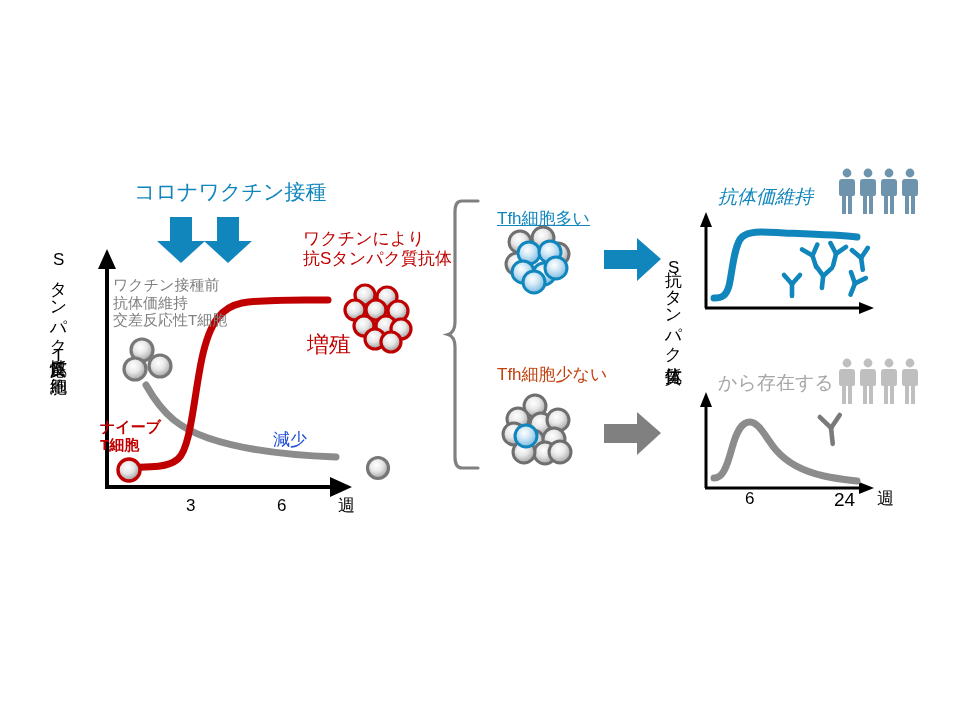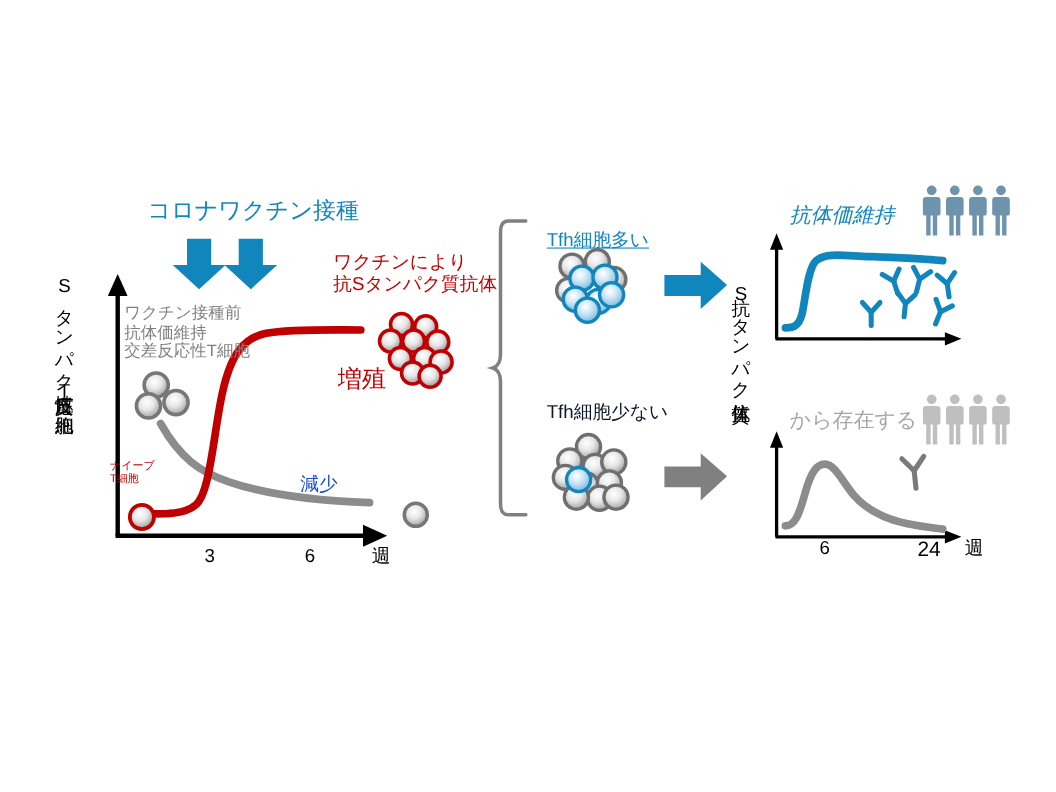--- a/index.html
+++ b/index.html
@@ -69,21 +69,21 @@
 
   <div class="abs lbl red-txt nosel" style="left:278px;top:229px;font-size:17px;margin-left:25px;">
     <div>ワクチンにより</div>
     <div>抗Sタンパク質抗体</div>
   </div>
 
   <div class="abs lbl red-txt nosel" style="left:273px;top:332px;font-size:22px;margin-left:34px;">増殖</div>
 
   <div class="abs lbl gray-txt nosel" style="left:273px;top:430px;font-size:17px;color:#1d4ed8;">減少</div>
 
-  <div class="abs lbl red-txt nosel" style="left:100px;top:418px;font-size:10px;">
+  <div class="abs lbl red-txt nosel" style="left:100px;top:418px;font-size:15px;font-weight:bold;">
     <div>ナイーブ</div>
     <div>T細胞</div>
   </div>
 
   <svg class="abs" style="left:122px;top:336px;" width="60" height="50" viewBox="0 0 60 50">
     <defs>
       <radialGradient id="gcell" cx="42%" cy="36%" r="62%">
         <stop offset="0%" stop-color="#ffffff"></stop>
         <stop offset="48%" stop-color="#e8e8e8"></stop>
         <stop offset="100%" stop-color="#a8a8a8"></stop>
@@ -150,21 +150,21 @@
       <circle cx="44" cy="46" r="11" fill="url(#bcell)"></circle>
       <circle cx="34" cy="54" r="11" fill="url(#bcell)"></circle>
       <circle cx="56" cy="40" r="11" fill="url(#bcell)"></circle>
     </g>
   </svg>
 
   <svg class="abs" style="left:604px;top:238px;" width="58" height="44" viewBox="0 0 58 44">
     <path fill="#1186bd" d="M0 12 H33 V0 L57 21 L33 43 V31 H0 Z"></path>
   </svg>
 
-  <div class="abs lbl gray-txt nosel" style="left:497px;top:365px;font-size:17px;color:#0f172a;">Tfh細胞少ない</div>
+  <div class="abs lbl gray-txt nosel" style="left:497px;top:365px;font-size:17px;color:#c2410c;">Tfh細胞少ない</div>
 
   <svg class="abs" style="left:500px;top:394px;" width="76" height="72" viewBox="0 0 76 72">
     <g stroke="#6f6f6f" stroke-width="3">
       <circle cx="35" cy="12" r="11" fill="url(#gcell)"></circle>
       <circle cx="18" cy="25" r="11" fill="url(#gcell)"></circle>
       <circle cx="41" cy="30" r="11" fill="url(#gcell)"></circle>
       <circle cx="58" cy="26" r="11" fill="url(#gcell)"></circle>
       <circle cx="14" cy="40" r="11" fill="url(#gcell)"></circle>
       <circle cx="33" cy="47" r="11" fill="url(#gcell)"></circle>
       <circle cx="54" cy="45" r="11" fill="url(#gcell)"></circle>

